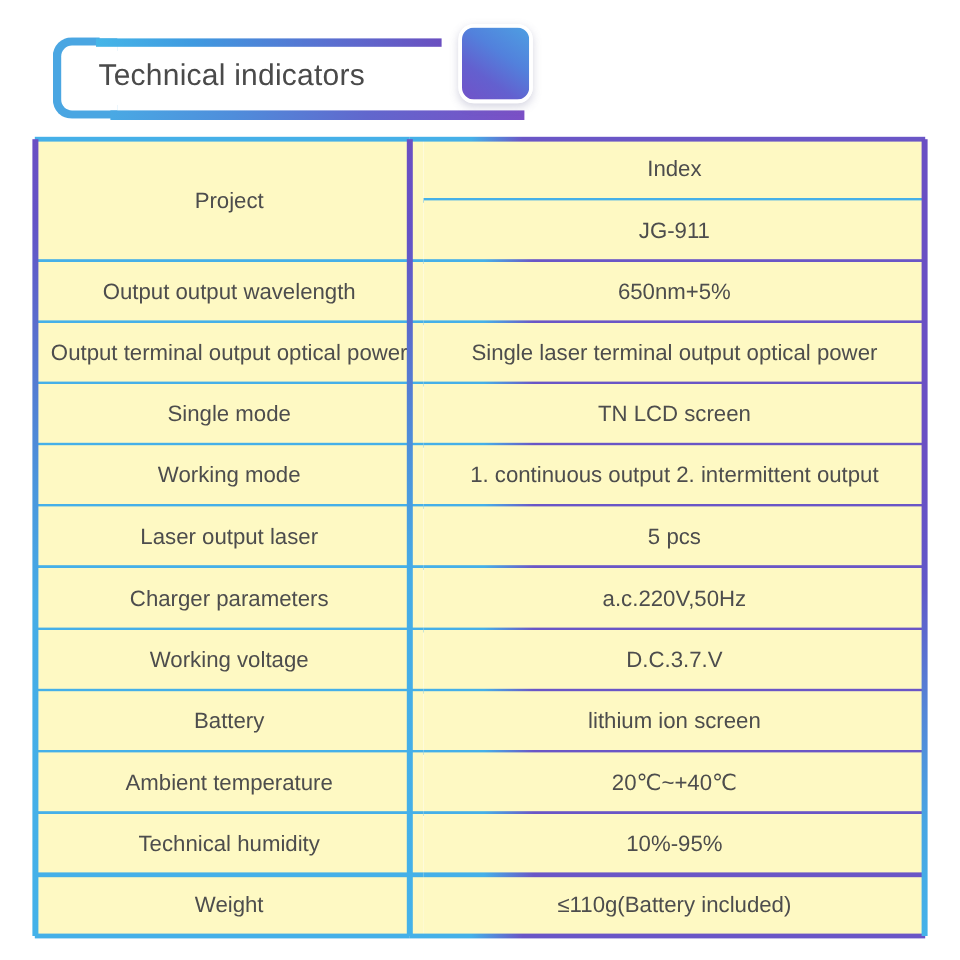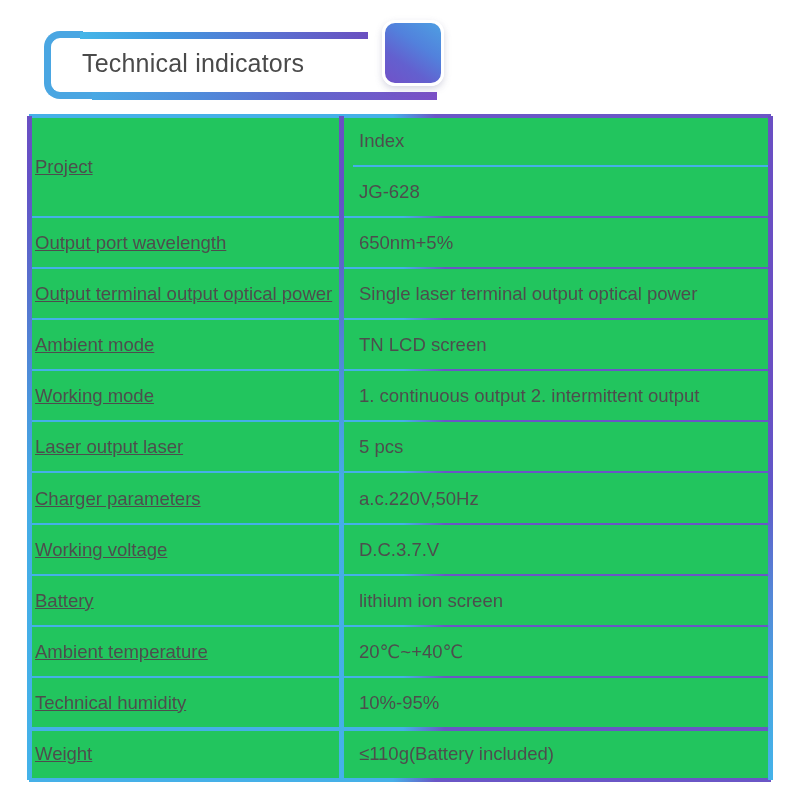--- a/index.html
+++ b/index.html
@@ -107,29 +107,30 @@
     width: 100%;
     height: 100%;
     border-collapse: collapse;
     table-layout: fixed;
     position: relative;
     z-index: 1;
   }
 
   .tbl td {
     padding: 0 6px;
+    text-align: center;
     vertical-align: middle;
     font-size: 18.5px;
     color: #4d4d4d;
     line-height: 1.02;
-    background: #22c55e;
+    background: #fef9c3;
     border: none;
   }
 
-  .col-label { width: 312px; text-decoration: underline; }
+  .col-label { width: 312px; }
 
   
   
   .hr-left {
     position: relative;
   }
   .hr-left::after {
     content: "";
     position: absolute;
     left: 0; right: 0; bottom: -2px;
@@ -217,35 +218,35 @@
   <div class="vline vline-right"></div>
 
   <table class="tbl">
     <tbody>
 
       <tr>
         <td class="col-label hr-left" rowspan="2">Project</td>
         <td class="hr-sub">Index</td>
       </tr>
       <tr>
-        <td class="hr-right">JG-628</td>
-      </tr>
-
-      <tr>
-        <td class="col-label hr-left">Output port wavelength</td>
+        <td class="hr-right">JG-911</td>
+      </tr>
+
+      <tr>
+        <td class="col-label hr-left">Output output wavelength</td>
         <td class="hr-right">650nm+5%</td>
       </tr>
 
       <tr>
         <td class="col-label hr-left">Output terminal output optical power</td>
         <td class="hr-right">Single laser terminal output optical power</td>
       </tr>
 
       <tr>
-        <td class="col-label hr-left">Ambient mode</td>
+        <td class="col-label hr-left">Single mode</td>
         <td class="hr-right">TN LCD screen</td>
       </tr>
 
       <tr>
         <td class="col-label hr-left">Working mode</td>
         <td class="hr-right">1. continuous output 2. intermittent output</td>
       </tr>
 
       <tr>
         <td class="col-label hr-left">Laser output laser</td>

